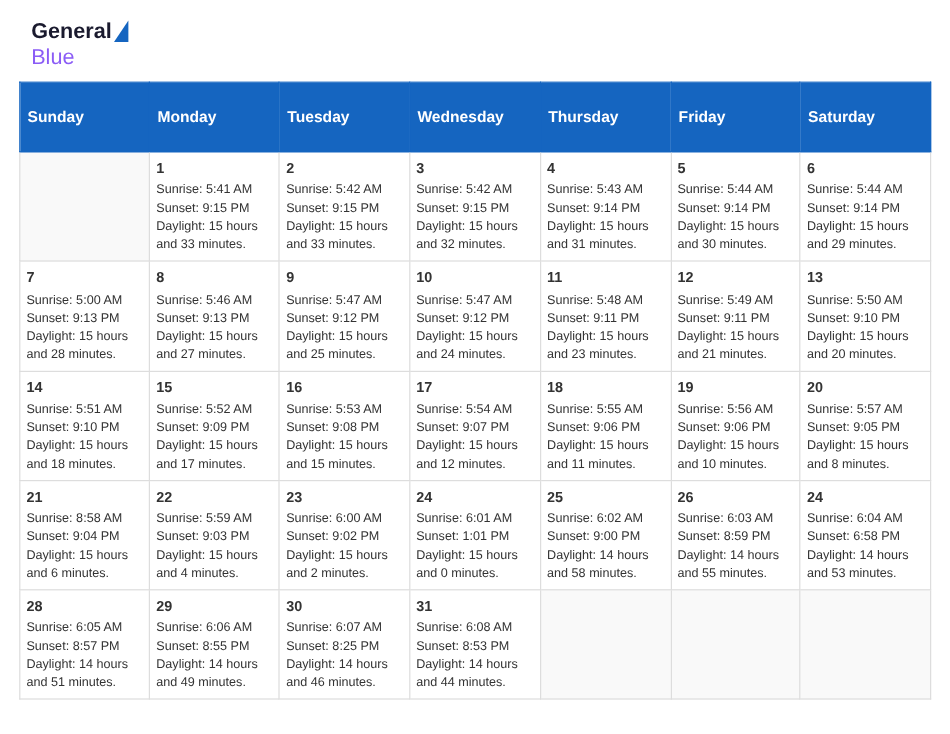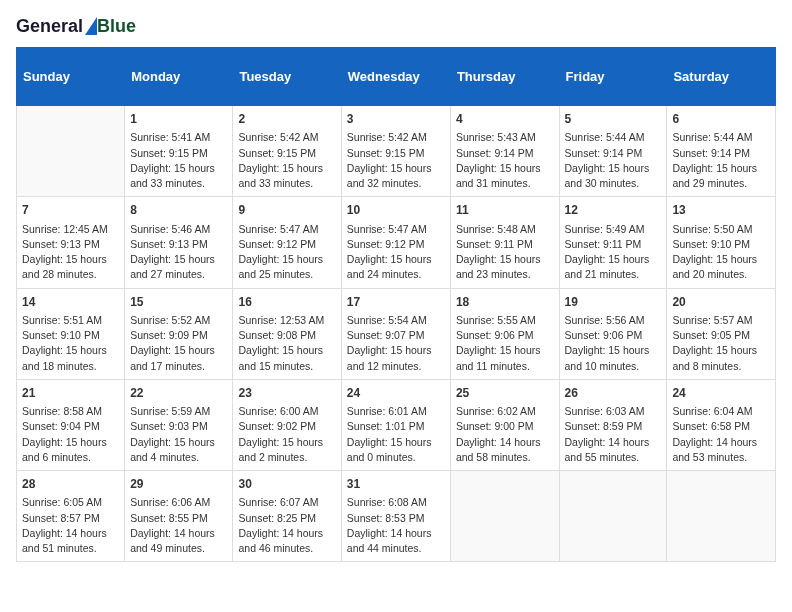--- a/index.html
+++ b/index.html
@@ -11,35 +11,37 @@
       padding: 16px;
     }
     .header {
       display: flex;
       align-items: flex-start;
       justify-content: space-between;
       margin-bottom: 10px;
     }
     .logo {
       display: flex;
+      flex-direction: column;
       align-items: flex-start;
+      margin-left: 10px;
     }
     .logo-text {
       display: flex;
       align-items: center;
     }
     .logo-general {
       font-size: 18px;
       font-weight: bold;
       color: #1a1a2e;
     }
     .logo-blue {
       font-size: 18px;
-      font-weight: bold;
-      color: #14532d;
+      font-weight: normal;
+      color: #8b5cf6;
     }
     .logo-triangle {
       width: 0; height: 0;
       border-left: 12px solid transparent;
       border-right: 0px solid transparent;
       border-bottom: 18px solid #1565c0;
       margin-left: 2px;
       margin-bottom: 2px;
     }
     .title-section {
@@ -158,21 +160,21 @@
           <span class="day-number">6</span>
           <div>Sunrise: 5:44 AM</div>
           <div>Sunset: 9:14 PM</div>
           <div>Daylight: 15 hours</div>
           <div>and 29 minutes.</div>
         </td>
       </tr>
       <tr>
         <td>
           <span class="day-number">7</span>
-          <div>Sunrise: 12:45 AM</div>
+          <div>Sunrise: 5:00 AM</div>
           <div>Sunset: 9:13 PM</div>
           <div>Daylight: 15 hours</div>
           <div>and 28 minutes.</div>
         </td>
         <td>
           <span class="day-number">8</span>
           <div>Sunrise: 5:46 AM</div>
           <div>Sunset: 9:13 PM</div>
           <div>Daylight: 15 hours</div>
           <div>and 27 minutes.</div>
@@ -223,21 +225,21 @@
         </td>
         <td>
           <span class="day-number">15</span>
           <div>Sunrise: 5:52 AM</div>
           <div>Sunset: 9:09 PM</div>
           <div>Daylight: 15 hours</div>
           <div>and 17 minutes.</div>
         </td>
         <td>
           <span class="day-number">16</span>
-          <div>Sunrise: 12:53 AM</div>
+          <div>Sunrise: 5:53 AM</div>
           <div>Sunset: 9:08 PM</div>
           <div>Daylight: 15 hours</div>
           <div>and 15 minutes.</div>
         </td>
         <td>
           <span class="day-number">17</span>
           <div>Sunrise: 5:54 AM</div>
           <div>Sunset: 9:07 PM</div>
           <div>Daylight: 15 hours</div>
           <div>and 12 minutes.</div>

